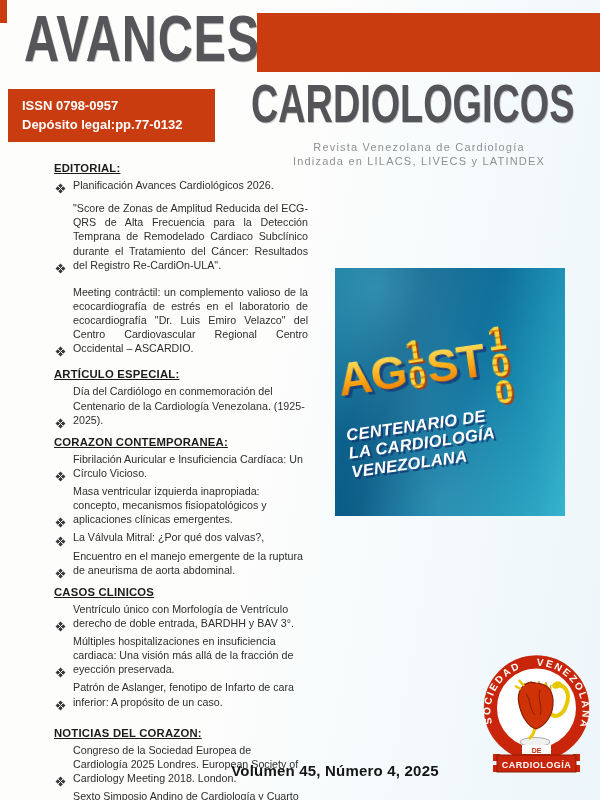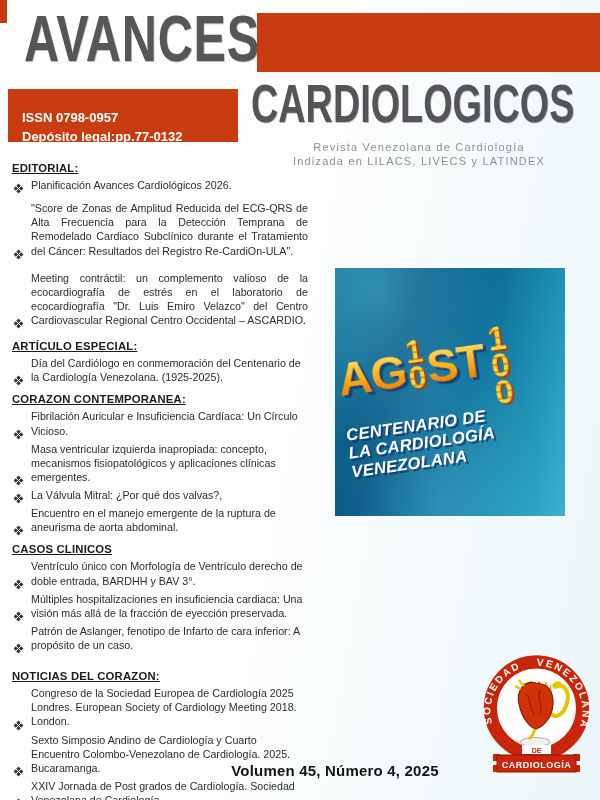--- a/index.html
+++ b/index.html
@@ -9,29 +9,29 @@
 
   
   .corner-mark{position:absolute;left:0;top:4;width:7px;height:23px;background:#c83c10;}
   .avances{position:absolute;left:24px;top:2px;font-size:64px;font-weight:bold;
            color:#56565a;letter-spacing:1px;transform:scaleX(.76);transform-origin:left top;
            white-space:nowrap;text-shadow:1px 1px 0 rgba(0,0,0,.25);}
   .band-top{position:absolute;left:257px;top:13px;width:343px;height:59px;background:#c83c10;}
   .cardiologicos{position:absolute;left:251px;top:72px;font-size:54px;font-weight:bold;
            color:#555559;letter-spacing:0px;transform:scaleX(.70);transform-origin:left top;
            white-space:nowrap;text-shadow:1px 1px 0 rgba(0,0,0,.25);}
-  .issn-box{position:absolute;left:8px;top:89px;width:230px;height:53px;background:#c83c10;
-           color:#fff;font-weight:bold;font-size:13px;line-height:1.45;padding:20px 0 0 14px;
+  .issn-box{position:absolute;left:8px;top:89px;width:207px;height:53px;background:#c83c10;
+           color:#fff;font-weight:bold;font-size:13px;line-height:1.45;padding:8px 0 0 14px;
            box-sizing:border-box;}
   .subtitles{position:absolute;left:240px;top:140px;width:358px;text-align:center;
            color:#8e9092;font-size:11px;letter-spacing:1.2px;line-height:1.3;white-space:nowrap;}
 
   
   .toc{position:absolute;left:12px;top:162px;width:304px;color:#2e2e2e;}
-  .toc-section{margin-bottom:9px;}
+  .toc-section{margin-bottom:9px;margin-left:42px;}
   .toc-section:nth-child(6){margin-top:18px;}
   .toc-heading{font-size:11.3px;font-weight:bold;color:#1c1c1c;margin:0 0 4px 0;
            text-decoration:underline;letter-spacing:.2px;}
   .toc-item{display:flex;align-items:flex-end;margin:0 0 4px 0;font-size:10.7px;line-height:1.32;}
   .justify .toc-item{margin-bottom:13px;}
   .justify .item-text{text-align:justify;}
   .bullet{flex:0 0 auto;width:7px;height:7px;margin:3px 9px 0 3px;background:#3a3a3a;
            transform:rotate(45deg);position:relative;}
   .bullet::before{content:'';position:absolute;inset:0;
            background:linear-gradient(to right,transparent 42%,#fff 42%,#fff 58%,transparent 58%),

